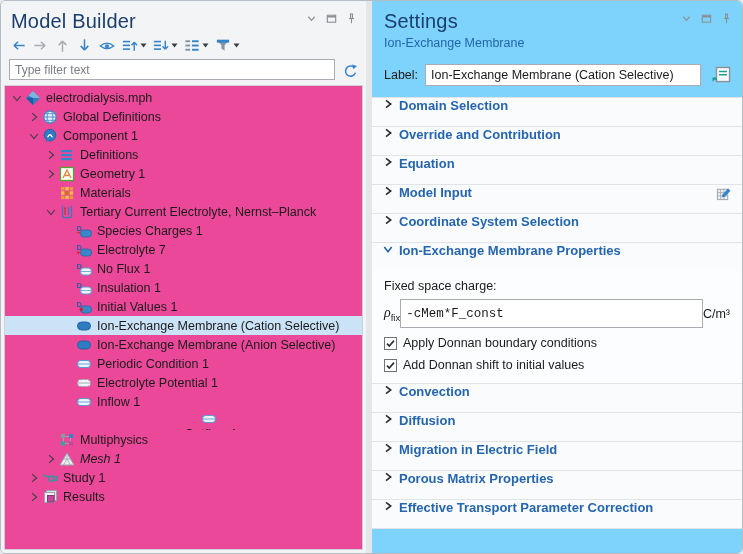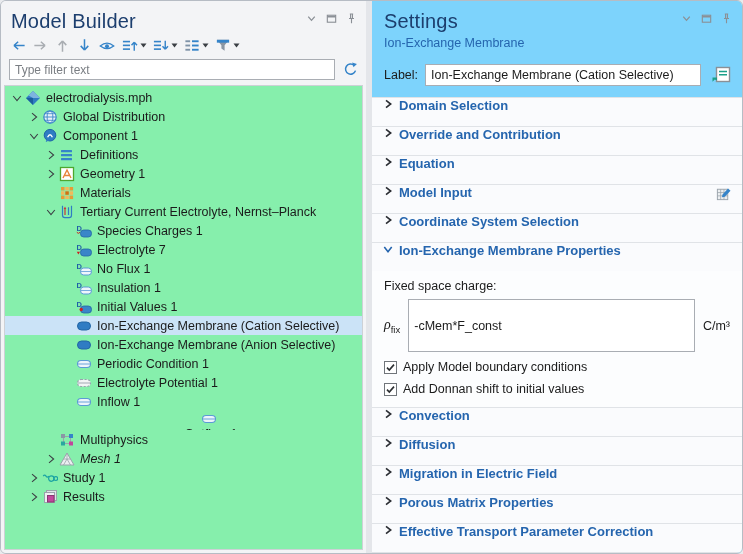--- a/index.html
+++ b/index.html
@@ -7,26 +7,26 @@
           background:#eceef1;display:flex;overflow:hidden;}
   
   .panel-left{width:365px;min-width:365px;display:flex;flex-direction:column;background:#f3f4f6;}
   .panel-title-row{display:flex;align-items:flex-start;padding:8px 8px 0 10px;}
   .panel-title{font-size:20px;font-weight:400;color:#1c3e6e;letter-spacing:.2px;line-height:24px;}
   .win-icons{margin-left:auto;display:flex;gap:7px;align-items:center;padding-top:3px;}
   .win-icons span{display:inline-flex;}
   .toolbar{display:flex;align-items:center;gap:1px;padding:3px 6px 3px 7px;}
   .tb-btn{display:inline-flex;align-items:center;padding:1px 2px;border-radius:2px;}
   .tb-caret{display:inline-flex;margin-left:1px;}
-  .filter-row{display:flex;align-items:center;gap:7px;padding:1px 7px 5px 8px;}
+  .filter-row{display:flex;align-items:flex-end;gap:7px;padding:1px 7px 5px 8px;}
   .filter-input{flex:1;height:19px;border:1px solid #a9adb3;background:#fff;font-size:12px;
                 padding:0 5px;color:#333;font-family:"Liberation Sans",sans-serif;}
   .filter-input::placeholder{color:#7a7e83;}
   .refresh-btn{display:inline-flex;}
-  .tree-box{flex:1;margin:0 3px 3px 3px;background:#86efac;border:1px solid #cdd1d6;overflow:hidden;padding-top:2px;}
+  .tree-box{flex:1;margin:0 3px 3px 3px;background:#ec4899;border:1px solid #cdd1d6;overflow:hidden;padding-top:2px;}
   .tree-row{display:flex;align-items:center;height:19px;font-size:12.5px;color:#1b1b1b;white-space:nowrap;}
   .tree-row.selected{background:#cbe3f7;}
   .twisty{width:16px;min-width:16px;display:inline-flex;justify-content:center;align-items:center;}
   .tree-icon{width:17px;min-width:17px;height:16px;display:inline-flex;align-items:center;margin-right:4px;}
   .tree-icon svg{width:16px;height:16px;}
   .tree-label{overflow:hidden;text-overflow:ellipsis;}
   
   .splitter{width:6px;min-width:6px;background:#e4e6ea;}
   
   .panel-right{flex:1;display:flex;flex-direction:column;background:#7dd3fc;overflow:hidden;}
@@ -39,25 +39,25 @@
                font-family:"Liberation Sans",sans-serif;}
   .label-edit-btn{width:26px;height:24px;display:flex;align-items:center;justify-content:center;}
   .sections{flex:1;border-top:1px solid #e0e3e7;overflow:hidden;}
   .section{border-bottom:1px solid #e0e3e7;}
   .section-header{height:28px;display:flex;align-items:flex-start;padding:0 10px;background:#fafbfd;}
   .sec-chevron{width:17px;min-width:17px;display:inline-flex;align-items:center;}
   .sec-label{font-size:13px;color:#2565ae;font-weight:600;}
   .sec-trailing{margin-left:auto;display:inline-flex;}
   #membrane-content{padding:5px 12px 11px 12px;background:#fcfdfe;font-size:12.5px;color:#1b1b1b;}
   .field-label{margin:3px 0 6px 0;}
-  .field-row{display:flex;align-items:center;gap:8px;}
+  .field-row{display:flex;align-items:center;gap:0;}
   .symbol{font-family:"Liberation Serif",serif;font-size:14px;font-style:italic;white-space:nowrap;}
   .symbol sub{font-size:9.5px;font-style:normal;font-family:"Liberation Sans",sans-serif;}
-  .charge-input{flex:1;height:19px;border:1px solid #a9adb3;font-size:12.5px;padding:16px 5px;color:#1b1b1b;
-                font-family:Liberation Sans, sans-serif;}
+  .charge-input{flex:1;height:19px;border:1px solid #a9adb3;font-size:12.5px;padding:4px 5px;color:#1b1b1b;
+                font-family:Liberation Mono, monospace;}
   .unit{white-space:nowrap;}
   .checkbox-row{display:flex;align-items:center;gap:6px;margin-top:8px;}
   .checkbox{width:13px;height:13px;min-width:13px;border:1px solid #70757a;background:#fff;
             display:inline-flex;align-items:center;justify-content:center;box-sizing:border-box;}
 </style>
 </head>
 <body>
 
 <div class="window">
 
@@ -199,21 +199,21 @@
           </span>
           <span class="tree-icon">
             <svg viewBox="0 0 16 16">
               <circle cx="8" cy="8" r="6.2" fill="#e8f1fa" stroke="#3b87c8" stroke-width="1.2"></circle>
               <ellipse cx="8" cy="8" rx="2.9" ry="6.2" fill="none" stroke="#3b87c8" stroke-width="0.9"></ellipse>
               <line x1="1.8" y1="8" x2="14.2" y2="8" stroke="#3b87c8" stroke-width="0.9"></line>
               <line x1="2.7" y1="4.7" x2="13.3" y2="4.7" stroke="#3b87c8" stroke-width="0.8"></line>
               <line x1="2.7" y1="11.3" x2="13.3" y2="11.3" stroke="#3b87c8" stroke-width="0.8"></line>
             </svg>
           </span>
-          <span class="tree-label">Global Distribution</span>
+          <span class="tree-label">Global Definitions</span>
         </div>
         <div class="tree-row" style="padding-left: 21px;">
           <span class="twisty">
             <svg width="14" height="14" viewBox="0 0 14 14">
               <path d="M3.2 5 L7 9.6 L10.8 5" fill="none" stroke="#3c4045" stroke-width="1.1"></path>
             </svg>
           </span>
           <span class="tree-icon">
             <svg viewBox="0 0 16 16">
               <circle cx="8" cy="7.2" r="5.8" fill="#2f7cc3" stroke="#1d64a8"></circle>
@@ -573,21 +573,21 @@
         <input class="charge-input" type="text" value="-cMem*F_const" style="">
         <span class="unit">C/m³</span>
       </div>
       <div id="membrane-checkboxes">
               <div class="checkbox-row">
                 <span class="checkbox">
                   <svg width="11" height="11" viewBox="0 0 11 11">
                     <path d="M2 5.6 L4.3 8 L9 2.6" fill="none" stroke="#2b2e31" stroke-width="1.6"></path>
                   </svg>
                 </span>
-                <span>Apply Model boundary conditions</span>
+                <span>Apply Donnan boundary conditions</span>
               </div>
               <div class="checkbox-row">
                 <span class="checkbox">
                   <svg width="11" height="11" viewBox="0 0 11 11">
                     <path d="M2 5.6 L4.3 8 L9 2.6" fill="none" stroke="#2b2e31" stroke-width="1.6"></path>
                   </svg>
                 </span>
                 <span>Add Donnan shift to initial values</span>
               </div>
             </div>

